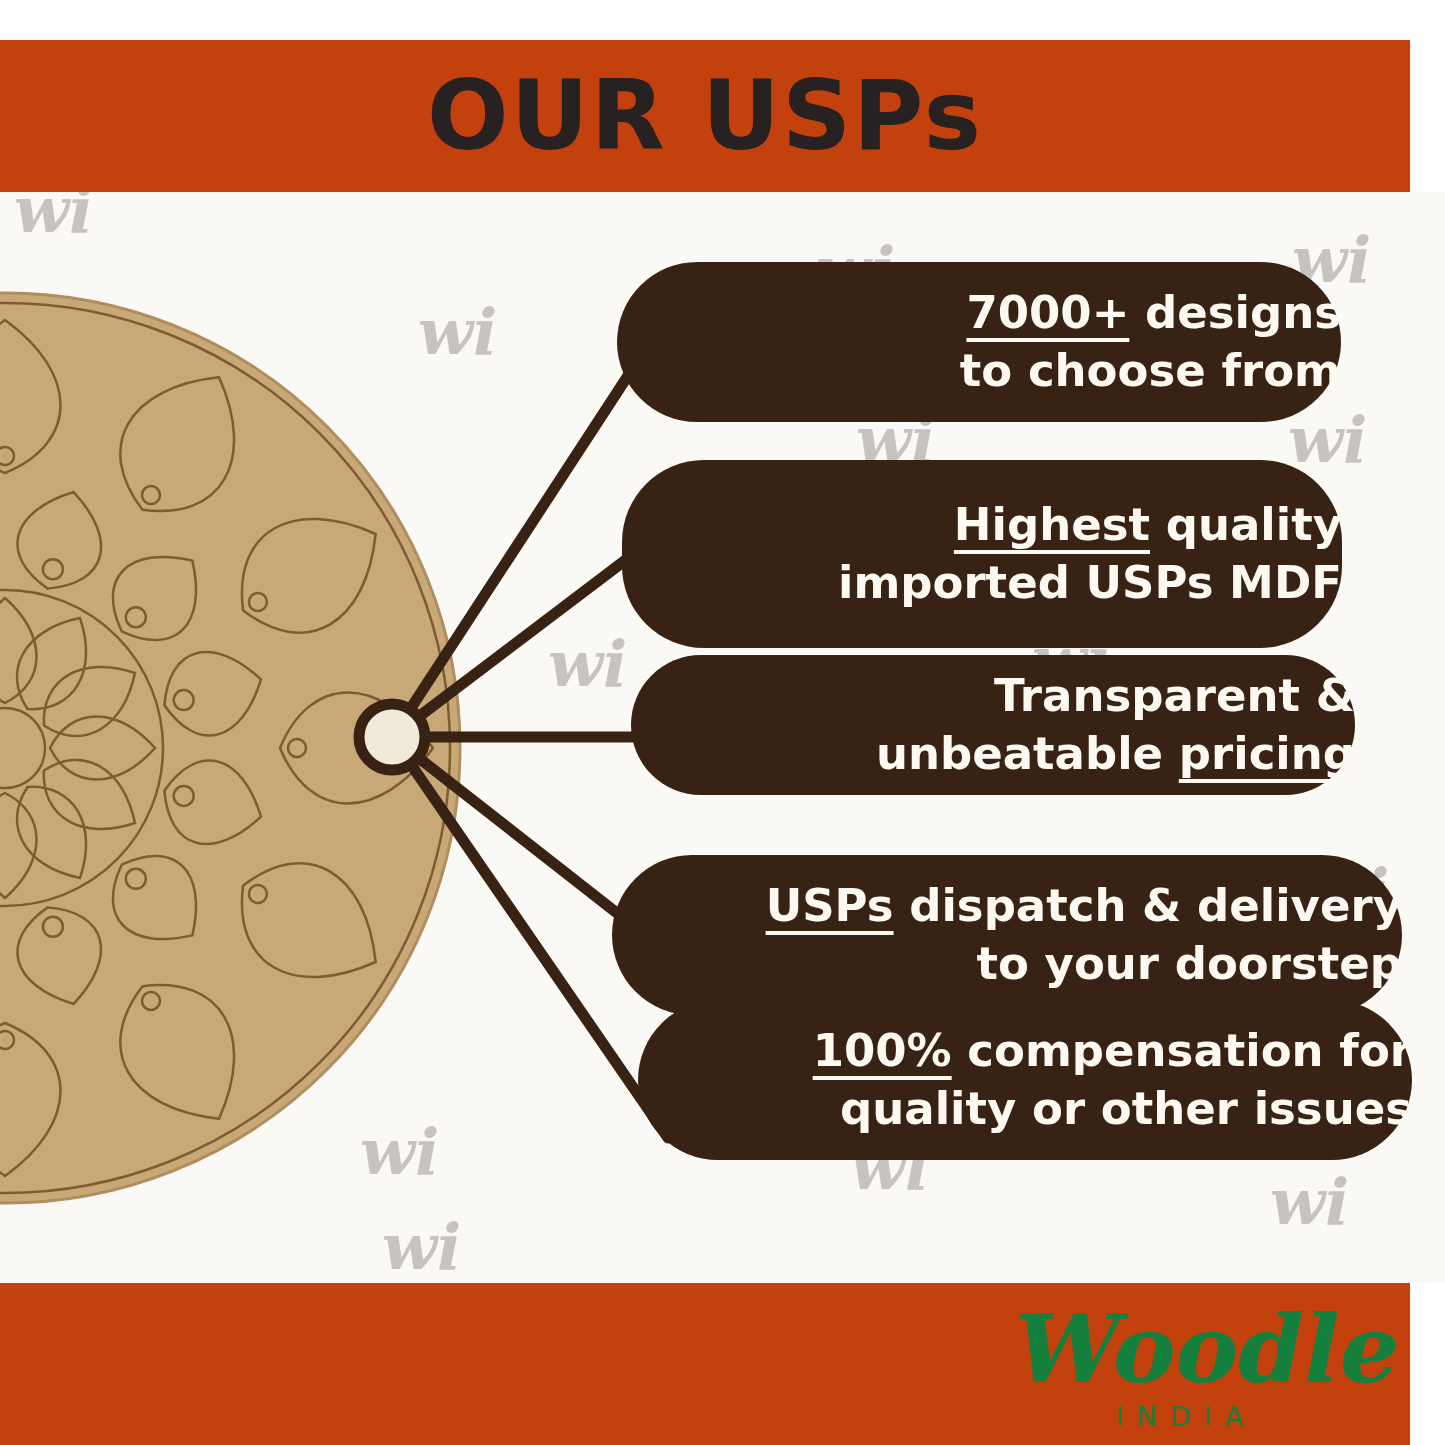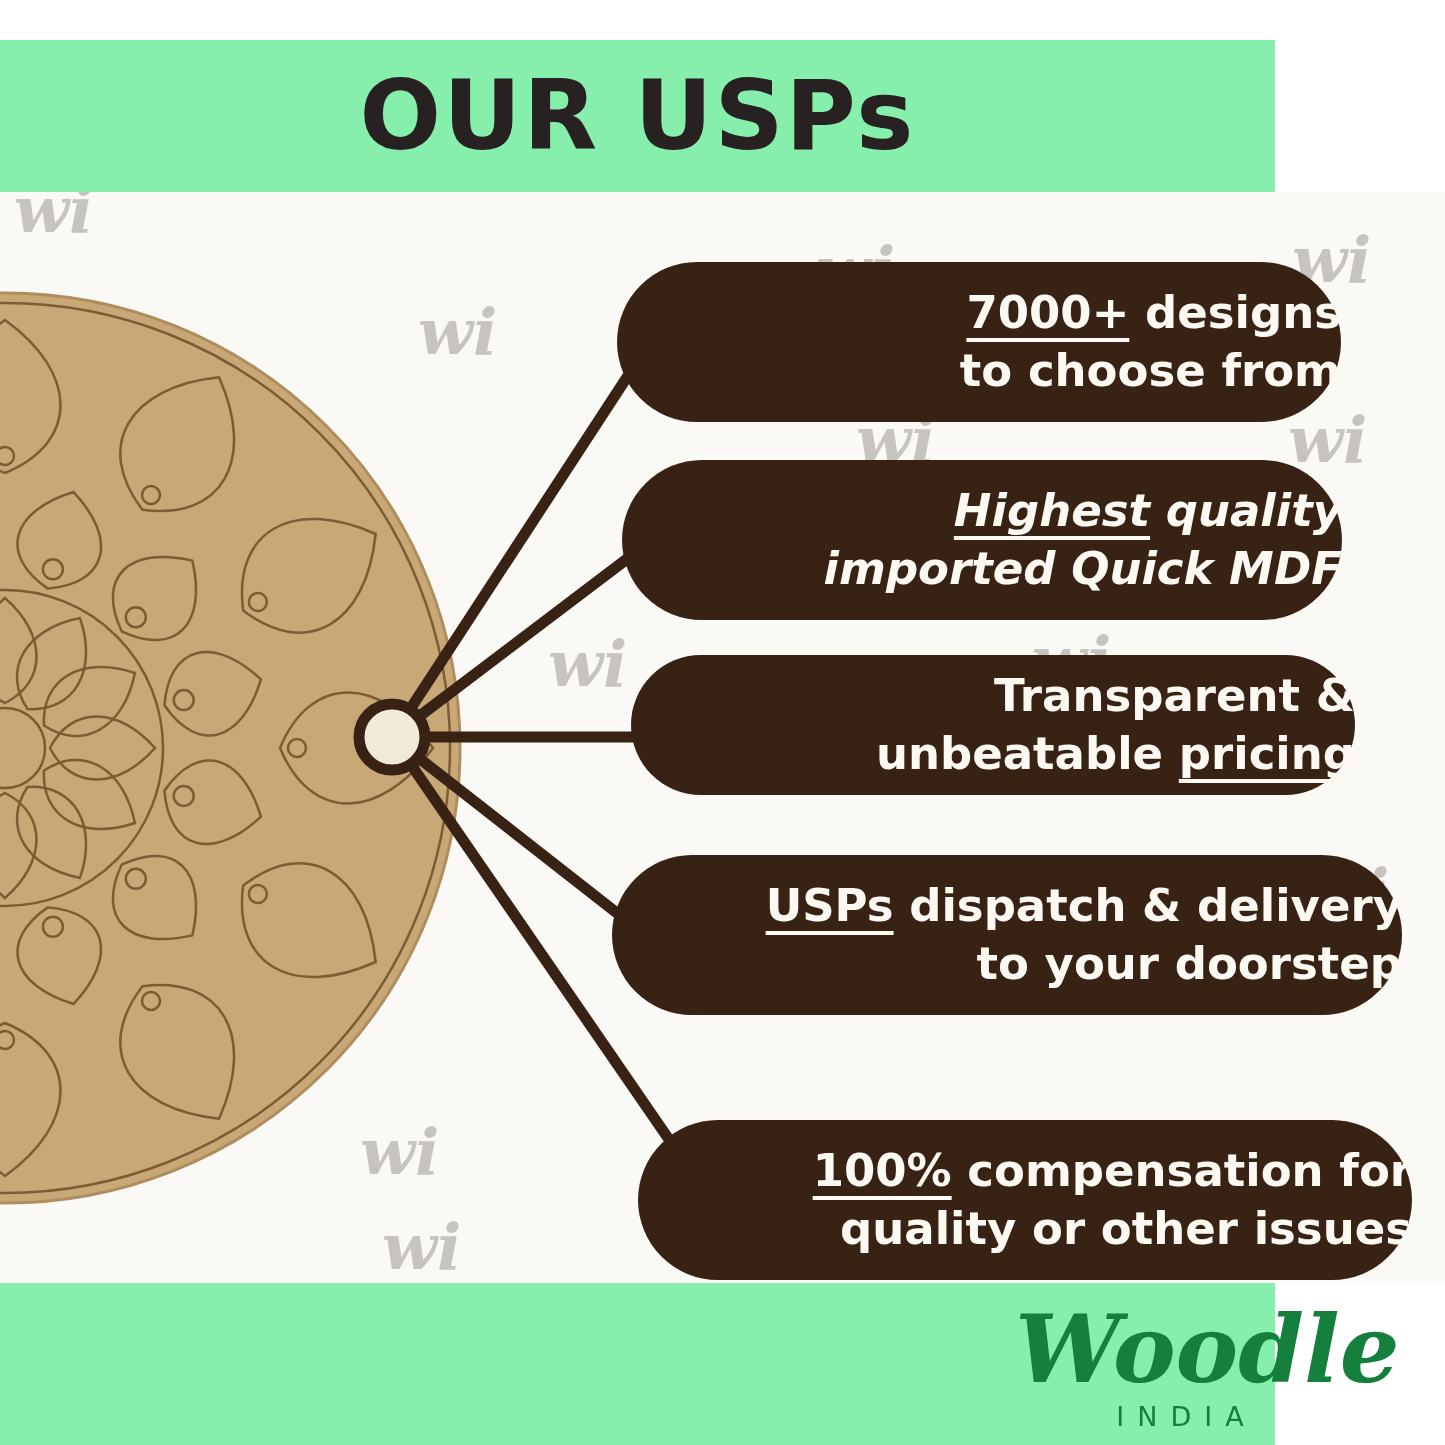--- a/index.html
+++ b/index.html
@@ -4,21 +4,21 @@
 <style>
   html,body{margin:0;padding:0;}
   body{
     width:1445px;height:1445px;position:relative;overflow:hidden;
     background:#ffffff;
     font-family:"DejaVu Sans","Liberation Sans",sans-serif;
   }
   .poster{position:absolute;inset:0;}
 
   
-  .banner{position:absolute;left:0;width:1275px;background:#86efac;}
+  .banner{position:absolute;left:0;width:1410px;background:#c2410c;}
   .banner.top{top:40px;height:152px;display:flex;align-items:center;justify-content:center;z-index:6;}
   .banner.bottom{top:1283px;height:162px;z-index:6;}
   .page-title{
     font-size:96px;font-weight:700;color:#272122;letter-spacing:2px;
   }
 
   
   .main{position:absolute;left:0;top:192px;width:1445px;height:1091px;background:#faf9f6;z-index:1;}
 
   
@@ -39,24 +39,24 @@
   .overlay .node{fill:#f2ead9;stroke:#382214;stroke-width:11;}
 
   
   .pill{
     position:absolute;z-index:5;background:#382214;border-radius:82px;
     display:flex;flex-direction:column;align-items:flex-end;justify-content:center;
     color:#fcf9f3;font-weight:700;font-size:45px;line-height:1.3;text-align:center;
   }
   .pill .u{text-decoration:underline;text-decoration-thickness:4px;text-underline-offset:10px;}
   .p1{left:617px;top:262px;width:724px;height:160px;}
-  .p2{left:622px;top:460px;width:720px;height:160px;font-style:italic;}
+  .p2{left:622px;top:460px;width:720px;height:188px;}
   .p3{left:631px;top:655px;width:724px;height:140px;}
   .p4{left:612px;top:855px;width:790px;height:160px;}
-  .p5{left:638px;top:1120px;width:774px;height:160px;}
+  .p5{left:638px;top:1000px;width:774px;height:160px;}
 
   
   .logo{
     position:absolute;right:100px;top:1300px;width:330px;text-align:center;z-index:7;color:#15803d;
   }
   .logo .brand{
     font-family:"DejaVu Serif","Liberation Serif",serif;
     font-style:italic;font-weight:700;font-size:94px;line-height:1.05;
   }
   .logo .country{
@@ -164,21 +164,21 @@
     <circle class="node" cx="392" cy="737" r="33"></circle>
   </svg>
 
   <div class="pill p1">
     <div><span class="u">7000+</span><span> designs</span></div>
     <div><span>to choose from</span></div>
   </div>
 
   <div class="pill p2">
     <div><span class="u">Highest</span><span> quality</span></div>
-    <div><span>imported Quick MDF</span></div>
+    <div><span>imported USPs MDF</span></div>
   </div>
 
   <div class="pill p3">
     <div><span>Transparent &amp;</span></div>
     <div><span>unbeatable </span><span class="u">pricing</span></div>
   </div>
 
   <div class="pill p4">
     <div><span class="u">USPs</span><span> dispatch &amp; delivery</span></div>
     <div><span>to your doorstep</span></div>

